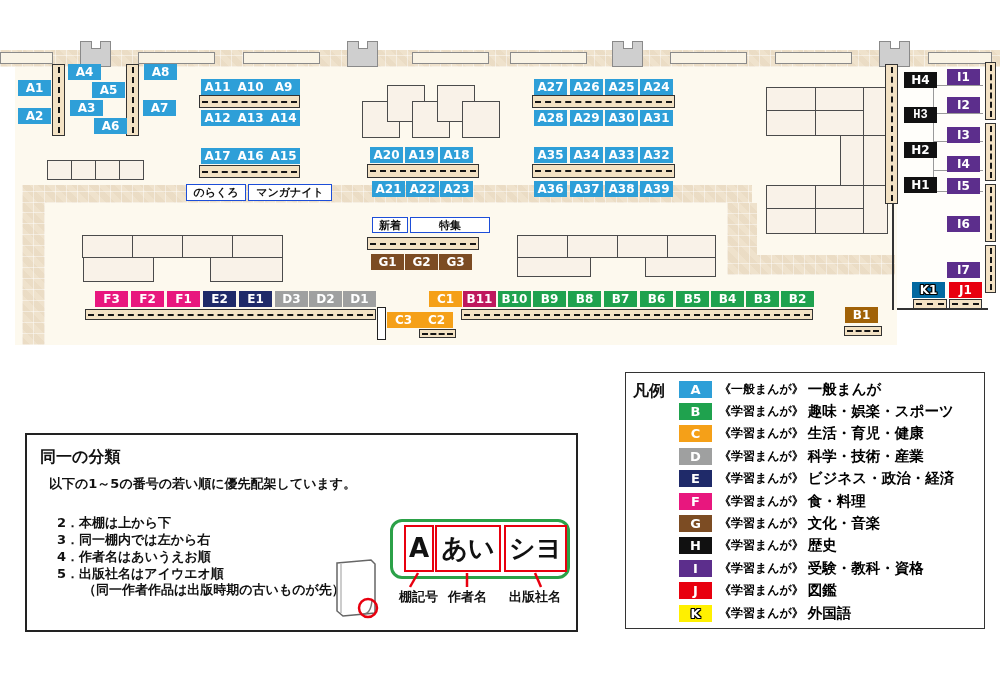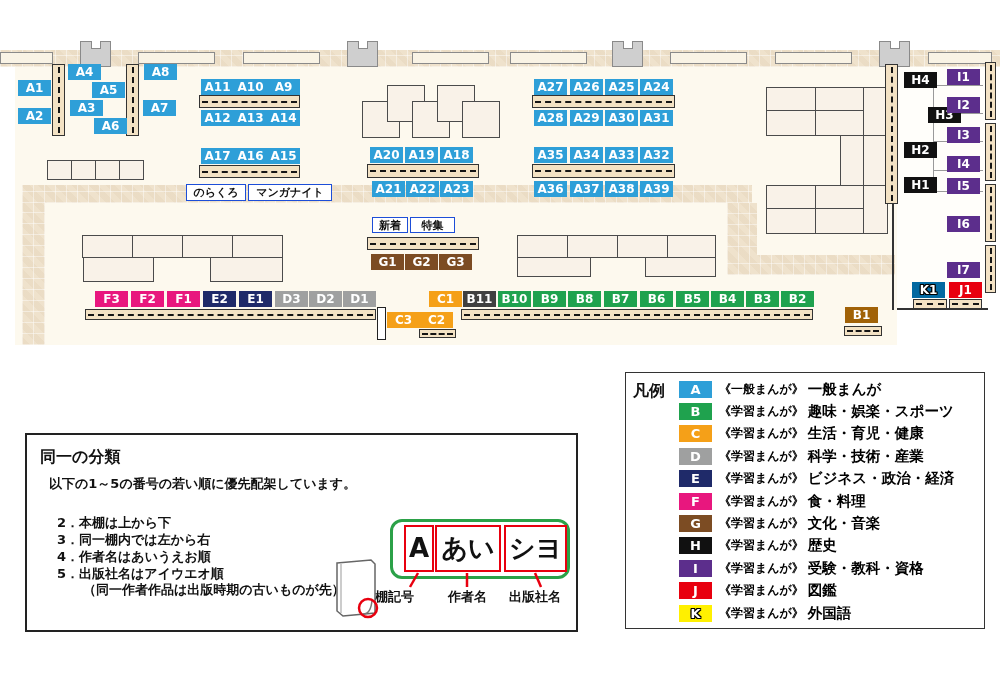--- a/index.html
+++ b/index.html
@@ -198,64 +198,64 @@
   <div class="abs lbl" style="left: 131px; top: 291px; background-color: rgb(232, 23, 126);">F2</div>
   <div class="abs lbl" style="left: 167px; top: 291px; background-color: rgb(232, 23, 126);">F1</div>
   <div class="abs lbl" style="left: 203px; top: 291px; background-color: rgb(31, 42, 105);">E2</div>
   <div class="abs lbl" style="left: 239px; top: 291px; background-color: rgb(31, 42, 105);">E1</div>
   <div class="abs lbl" style="left: 275px; top: 291px; background-color: rgb(159, 160, 160);">D3</div>
   <div class="abs lbl" style="left: 309px; top: 291px; background-color: rgb(159, 160, 160);">D2</div>
   <div class="abs lbl" style="left: 343px; top: 291px; background-color: rgb(159, 160, 160);">D1</div>
   <div class="abs lbl" style="left: 429px; top: 291px; background-color: rgb(245, 160, 24);">C1</div>
   <div class="abs lbl" style="left: 387px; top: 312px; background-color: rgb(245, 160, 24);">C3</div>
   <div class="abs lbl" style="left: 420px; top: 312px; background-color: rgb(245, 160, 24);">C2</div>
-  <div class="abs lbl" style="left: 463px; top: 291px; background-color: #404040;">B11</div>
+  <div class="abs lbl" style="left: 463px; top: 291px; background-color: #be185d;">B11</div>
   <div class="abs lbl" style="left: 498px; top: 291px; background-color: rgb(31, 162, 78);">B10</div>
   <div class="abs lbl" style="left: 533px; top: 291px; background-color: rgb(31, 162, 78);">B9</div>
   <div class="abs lbl" style="left: 568px; top: 291px; background-color: rgb(31, 162, 78);">B8</div>
   <div class="abs lbl" style="left: 604px; top: 291px; background-color: rgb(31, 162, 78);">B7</div>
   <div class="abs lbl" style="left: 640px; top: 291px; background-color: rgb(31, 162, 78);">B6</div>
   <div class="abs lbl" style="left: 676px; top: 291px; background-color: rgb(31, 162, 78);">B5</div>
   <div class="abs lbl" style="left: 711px; top: 291px; background-color: rgb(31, 162, 78);">B4</div>
   <div class="abs lbl" style="left: 746px; top: 291px; background-color: rgb(31, 162, 78);">B3</div>
   <div class="abs lbl" style="left: 781px; top: 291px; background-color: rgb(31, 162, 78);">B2</div>
   <div class="abs lbl" style="left: 845px; top: 307px; background-color: #a16207;">B1</div>
   <div class="abs lbl" style="left: 904px; top: 72px; background-color: rgb(17, 17, 17);">H4</div>
-  <div class="abs lbl" style="left: 928px; top: 107px; background-color: rgb(17, 17, 17);">H3</div>
+  <div class="abs lbl" style="left: 904px; top: 107px; background-color: rgb(17, 17, 17); font-family: Liberation Mono, monospace;">H3</div>
   <div class="abs lbl" style="left: 904px; top: 142px; background-color: rgb(17, 17, 17);">H2</div>
   <div class="abs lbl" style="left: 904px; top: 177px; background-color: rgb(17, 17, 17);">H1</div>
   <div class="abs lbl" style="left: 947px; top: 69px; background-color: rgb(92, 46, 140);">I1</div>
   <div class="abs lbl" style="left: 947px; top: 97px; background-color: rgb(92, 46, 140);">I2</div>
   <div class="abs lbl" style="left: 947px; top: 127px; background-color: rgb(92, 46, 140);">I3</div>
   <div class="abs lbl" style="left: 947px; top: 156px; background-color: rgb(92, 46, 140);">I4</div>
   <div class="abs lbl" style="left: 947px; top: 178px; background-color: rgb(92, 46, 140);">I5</div>
   <div class="abs lbl" style="left: 947px; top: 216px; background-color: rgb(92, 46, 140);">I6</div>
   <div class="abs lbl" style="left: 947px; top: 262px; background-color: rgb(92, 46, 140);">I7</div>
   <div class="abs lbl kk" style="left: 912px; top: 282px; background-color: #0369a1;">K1</div>
   <div class="abs lbl" style="left: 949px; top: 282px; background-color: rgb(232, 0, 15);">J1</div>
 
   <div class="abs note" style="left:186px;top:184px;width:60px;height:17px;">のらくろ</div>
   <div class="abs note" style="left:248px;top:184px;width:84px;height:17px;">マンガナイト</div>
   <div class="abs note" style="left:372px;top:217px;width:36px;height:16px;">新着</div>
-  <div class="abs note" style="left:410px;top:217px;width:45px;height:16px;">特集</div>
+  <div class="abs note" style="left:410px;top:217px;width:80px;height:16px;">特集</div>
 
   <div class="abs panel" style="left:25px;top:433px;width:553px;height:199px;">
     <div class="abs panel-title" style="left:13px;top:12px;">同一の分類</div>
     <div class="abs ptext" style="left:22px;top:40px;">以下の1～5の番号の若い順に優先配架しています。</div>
     <div class="abs ptext" style="left:30px;top:79px;">2．本棚は上から下</div>
     <div class="abs ptext" style="left:30px;top:96px;">3．同一棚内では左から右</div>
     <div class="abs ptext" style="left:30px;top:113px;">4．作者名はあいうえお順</div>
     <div class="abs ptext" style="left:30px;top:130px;">5．出版社名はアイウエオ順</div>
     <div class="abs ptext" style="left:30px;top:146px;">　　（同一作者作品は出版時期の古いものが先）</div>
 
     <div class="abs diag" style="left:363px;top:84px;width:180px;height:60px;"></div>
     <div class="abs dbox" style="left:377px;top:90px;width:30px;height:47px;">A</div>
     <div class="abs dbox" style="left:477px;top:90px;width:63px;height:47px;">シヨ</div>
     <div class="abs dbox" style="left:408px;top:90px;width:66px;height:47px;">あい</div>
-    <div class="abs ptext" style="left:348px;top:153px;">棚記号</div>
+    <div class="abs ptext" style="left:372px;top:153px;">棚記号</div>
     <div class="abs ptext" style="left:421px;top:153px;">作者名</div>
     <div class="abs ptext" style="left:482px;top:153px;">出版社名</div>
 
     <svg class="abs" style="left:0;top:0;width:553px;height:199px;pointer-events:none;">
       <line x1="391" y1="138" x2="383" y2="152" stroke="#E8000F" stroke-width="2.5"></line>
       <line x1="440" y1="138" x2="440" y2="152" stroke="#E8000F" stroke-width="2.5"></line>
       <line x1="508" y1="138" x2="514" y2="152" stroke="#E8000F" stroke-width="2.5"></line>
 
       <g>
         <polygon points="310,128 344,125 348,129 348,178 316,181 310,176" fill="#FFFFFF" stroke="#666" stroke-width="1.5"></polygon>

